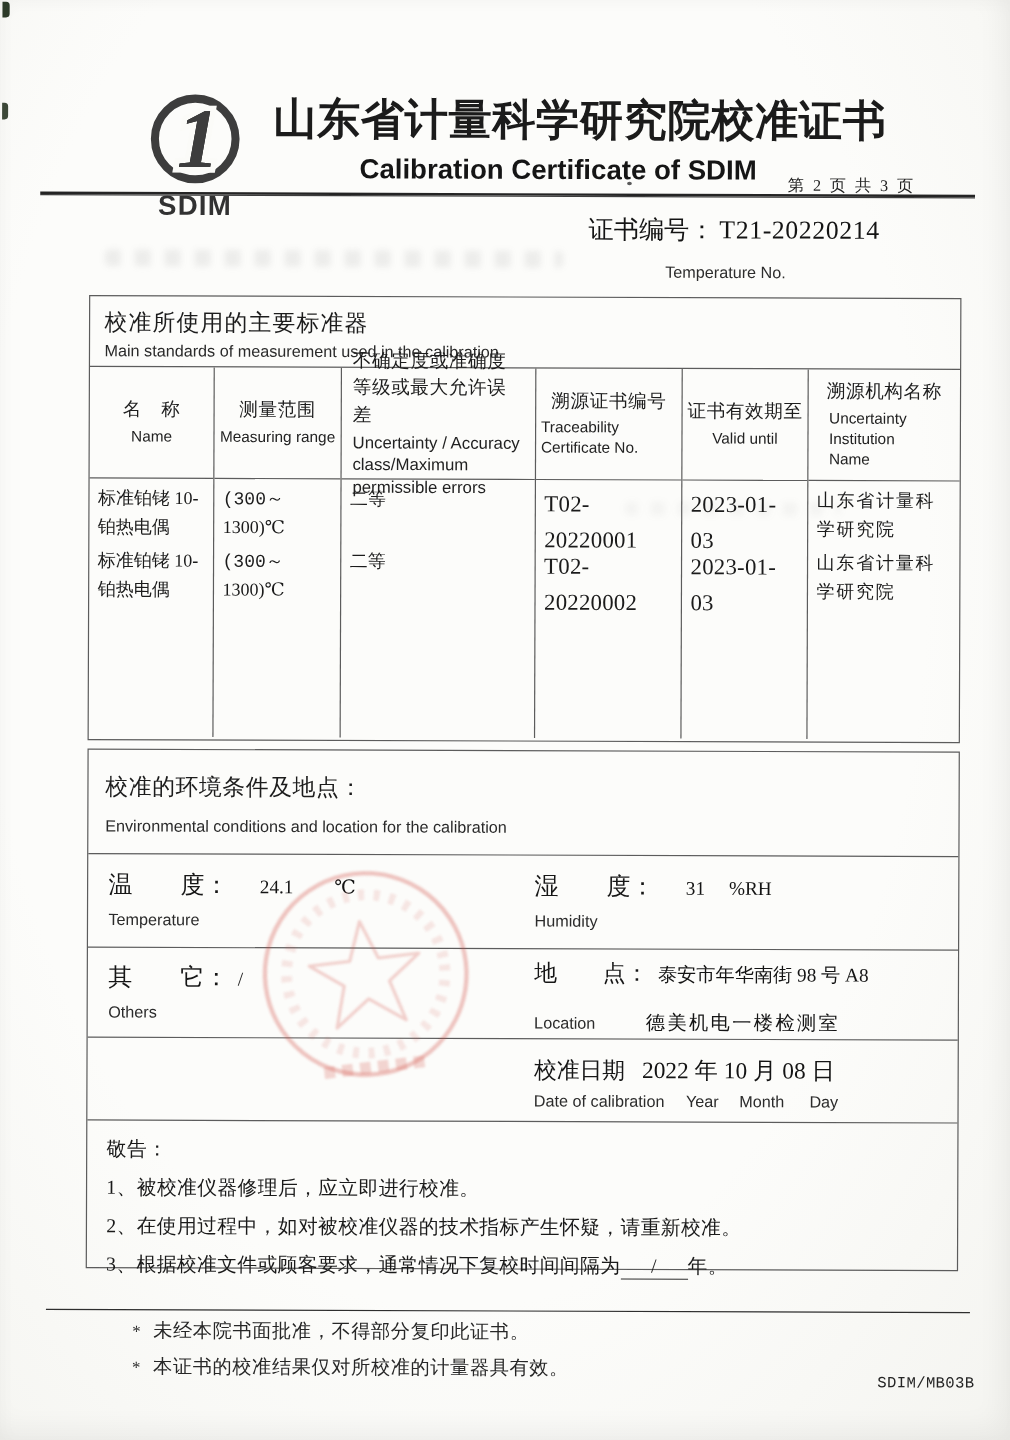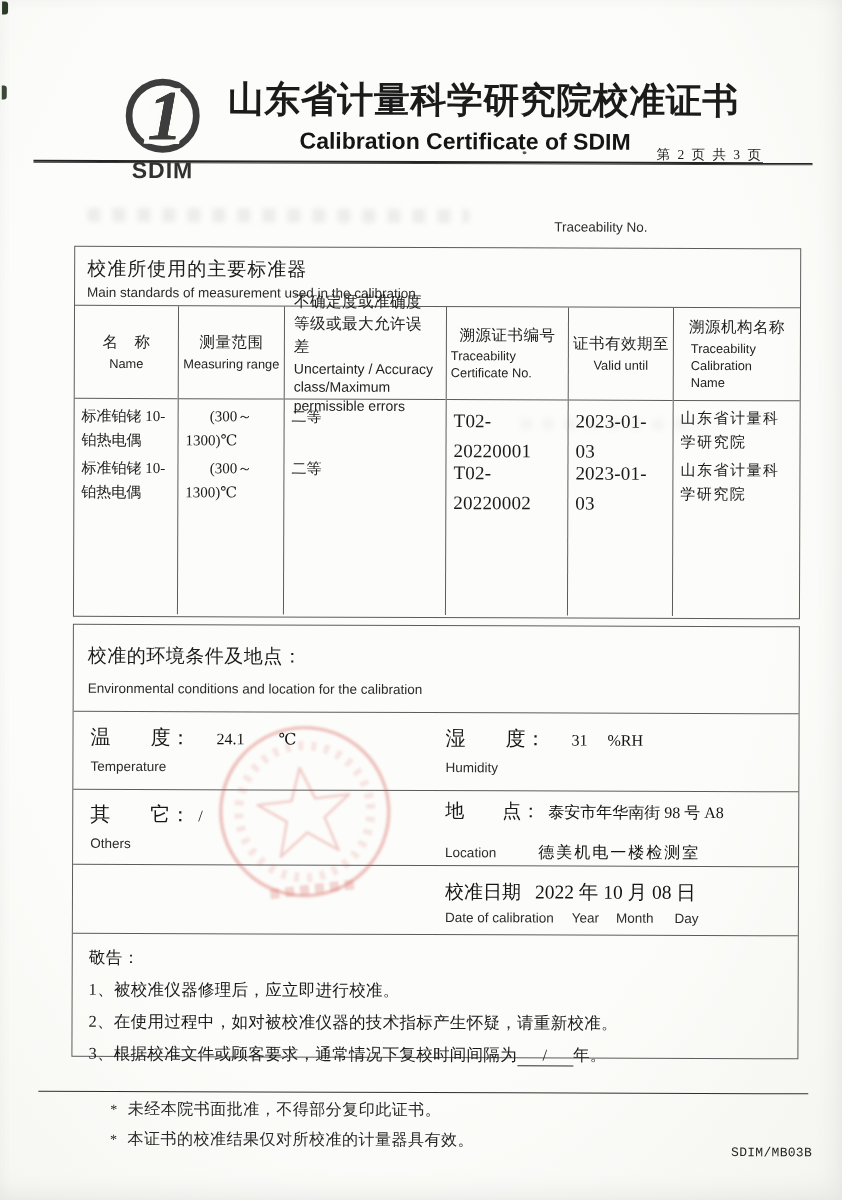--- a/index.html
+++ b/index.html
@@ -59,21 +59,21 @@
   .hd .cn { font-size:15.5px; line-height:1.45; letter-spacing:.5px; color:#1d1d1d; }
   .hd .en { font-size:12.8px; line-height:1.32; margin-top:2px; color:#222; }
   .c3 .hd { padding:2px 9px; }
   .c3 .hd .en { font-size:14px; }
   .hdr-narrow { display:inline-block; max-width:92px; }
   .bd { padding:6px 7px 0 7px; }
   .entry { height:52px; font-family:"Liberation Serif","DejaVu Serif",serif;
            font-size:15px; line-height:1.58; color:#1b1b1b; }
   .entry.lat { font-size:19px; letter-spacing:.2px; }
   .entry.inst { letter-spacing:1.5px; }
-  .r1 { display:flex; justify-content:center; }
+  .r1 { display:flex; justify-content:flex-start;font-family:Liberation Mono, monospace; }
   .r2 { display:block; }
 
   
   .env-box { left:73px; top:625px; width:727px; height:433px; border:1.3px solid #5c5c5c; }
   .sec { position:relative; border-bottom:1.2px solid #5c5c5c; }
   .s1 { height:87px; padding:18px 14px 0 14px; }
   .s2 { height:78px; } .s3 { height:75px; } .s4 { height:69px; }
   .s5 { height:120px; border-bottom:none; padding:13px 16px 0 16px; }
   .env-title-cn { font-size:19px; letter-spacing:.5px; color:#1c1c1c; }
   .env-title-en { font-size:13.5px; color:#2a2a2a; margin-top:12px; }
@@ -130,21 +130,24 @@
         <text x="53" y="80" font-size="84" font-weight="bold" font-style="italic" font-family="'Liberation Serif',serif" text-anchor="middle" stroke="#fbfbf8" stroke-width="11" paint-order="stroke">1</text>
         <text x="53" y="80" font-size="84" font-weight="bold" font-style="italic" font-family="'Liberation Serif',serif" text-anchor="middle" fill="#3d3d3d">1</text>
       </svg>
       <div class="logo-text">SDIM</div>
     </div>
     <div class="abs title-cn">山东省计量科学研究院校准证书</div>
     <div class="abs title-en">Calibration Certificate of SDIM</div>
     <div class="abs page-info">第 2 页 共 3 页</div>
     <div class="abs head-rule"></div>
 
-    <div class="abs cert-en">Traceability No.</div>
+    <div class="abs cert-line">
+      <span class="cert-label">证书编号：</span><span class="cert-value">T21-20220214</span>
+    </div>
+    <div class="abs cert-en">Temperature No.</div>
 
     <div class="abs std-box">
       <div class="std-caption">
         <div class="cap-cn">校准所使用的主要标准器</div>
         <div class="cap-en">Main standards of measurement used in the calibration</div>
       </div>
       <div class="std-grid">
 
         <div class="col c1">
           <div class="hd">
@@ -209,21 +212,21 @@
           </div>
           <div class="bd">
             <div class="entry lat">2023-01-03</div>
             <div class="entry lat">2023-01-03</div>
           </div>
         </div>
 
         <div class="col">
           <div class="hd">
             <span class="cn">溯源机构名称</span>
-            <span class="en hdr-narrow">Traceability Calibration Name</span>
+            <span class="en hdr-narrow">Uncertainty Institution Name</span>
           </div>
           <div class="bd">
             <div class="entry inst">山东省计量科学研究院</div>
             <div class="entry inst">山东省计量科学研究院</div>
           </div>
         </div>
 
       </div>
     </div>
 

